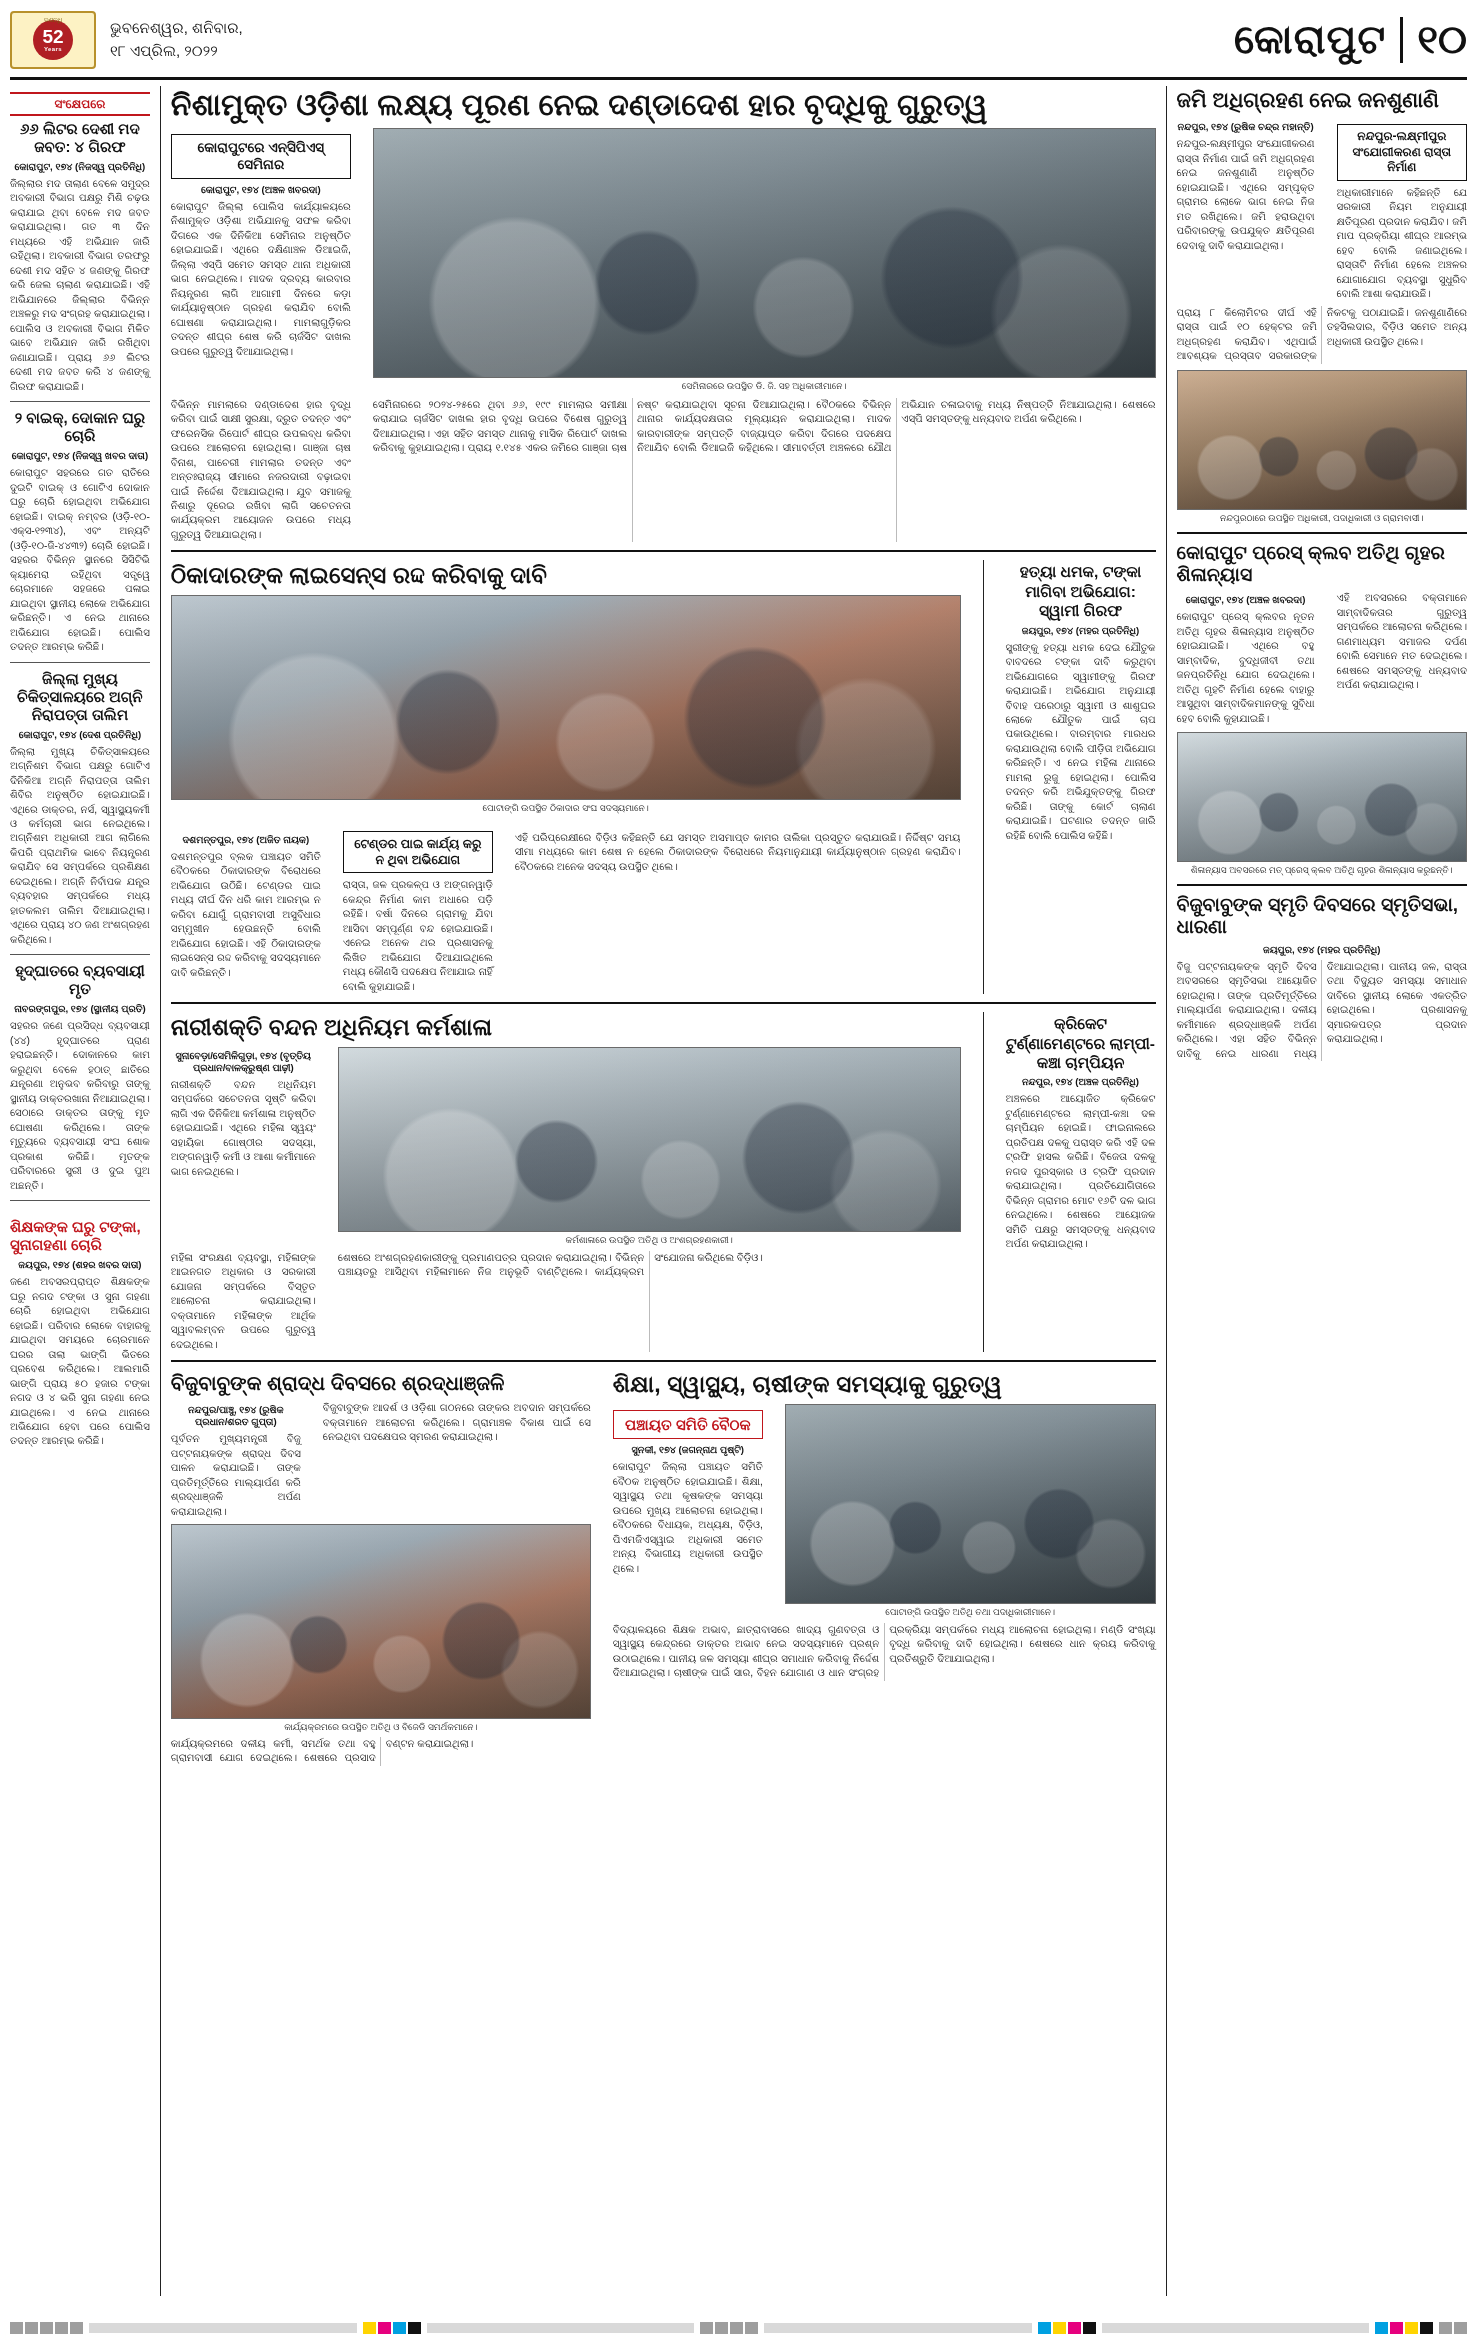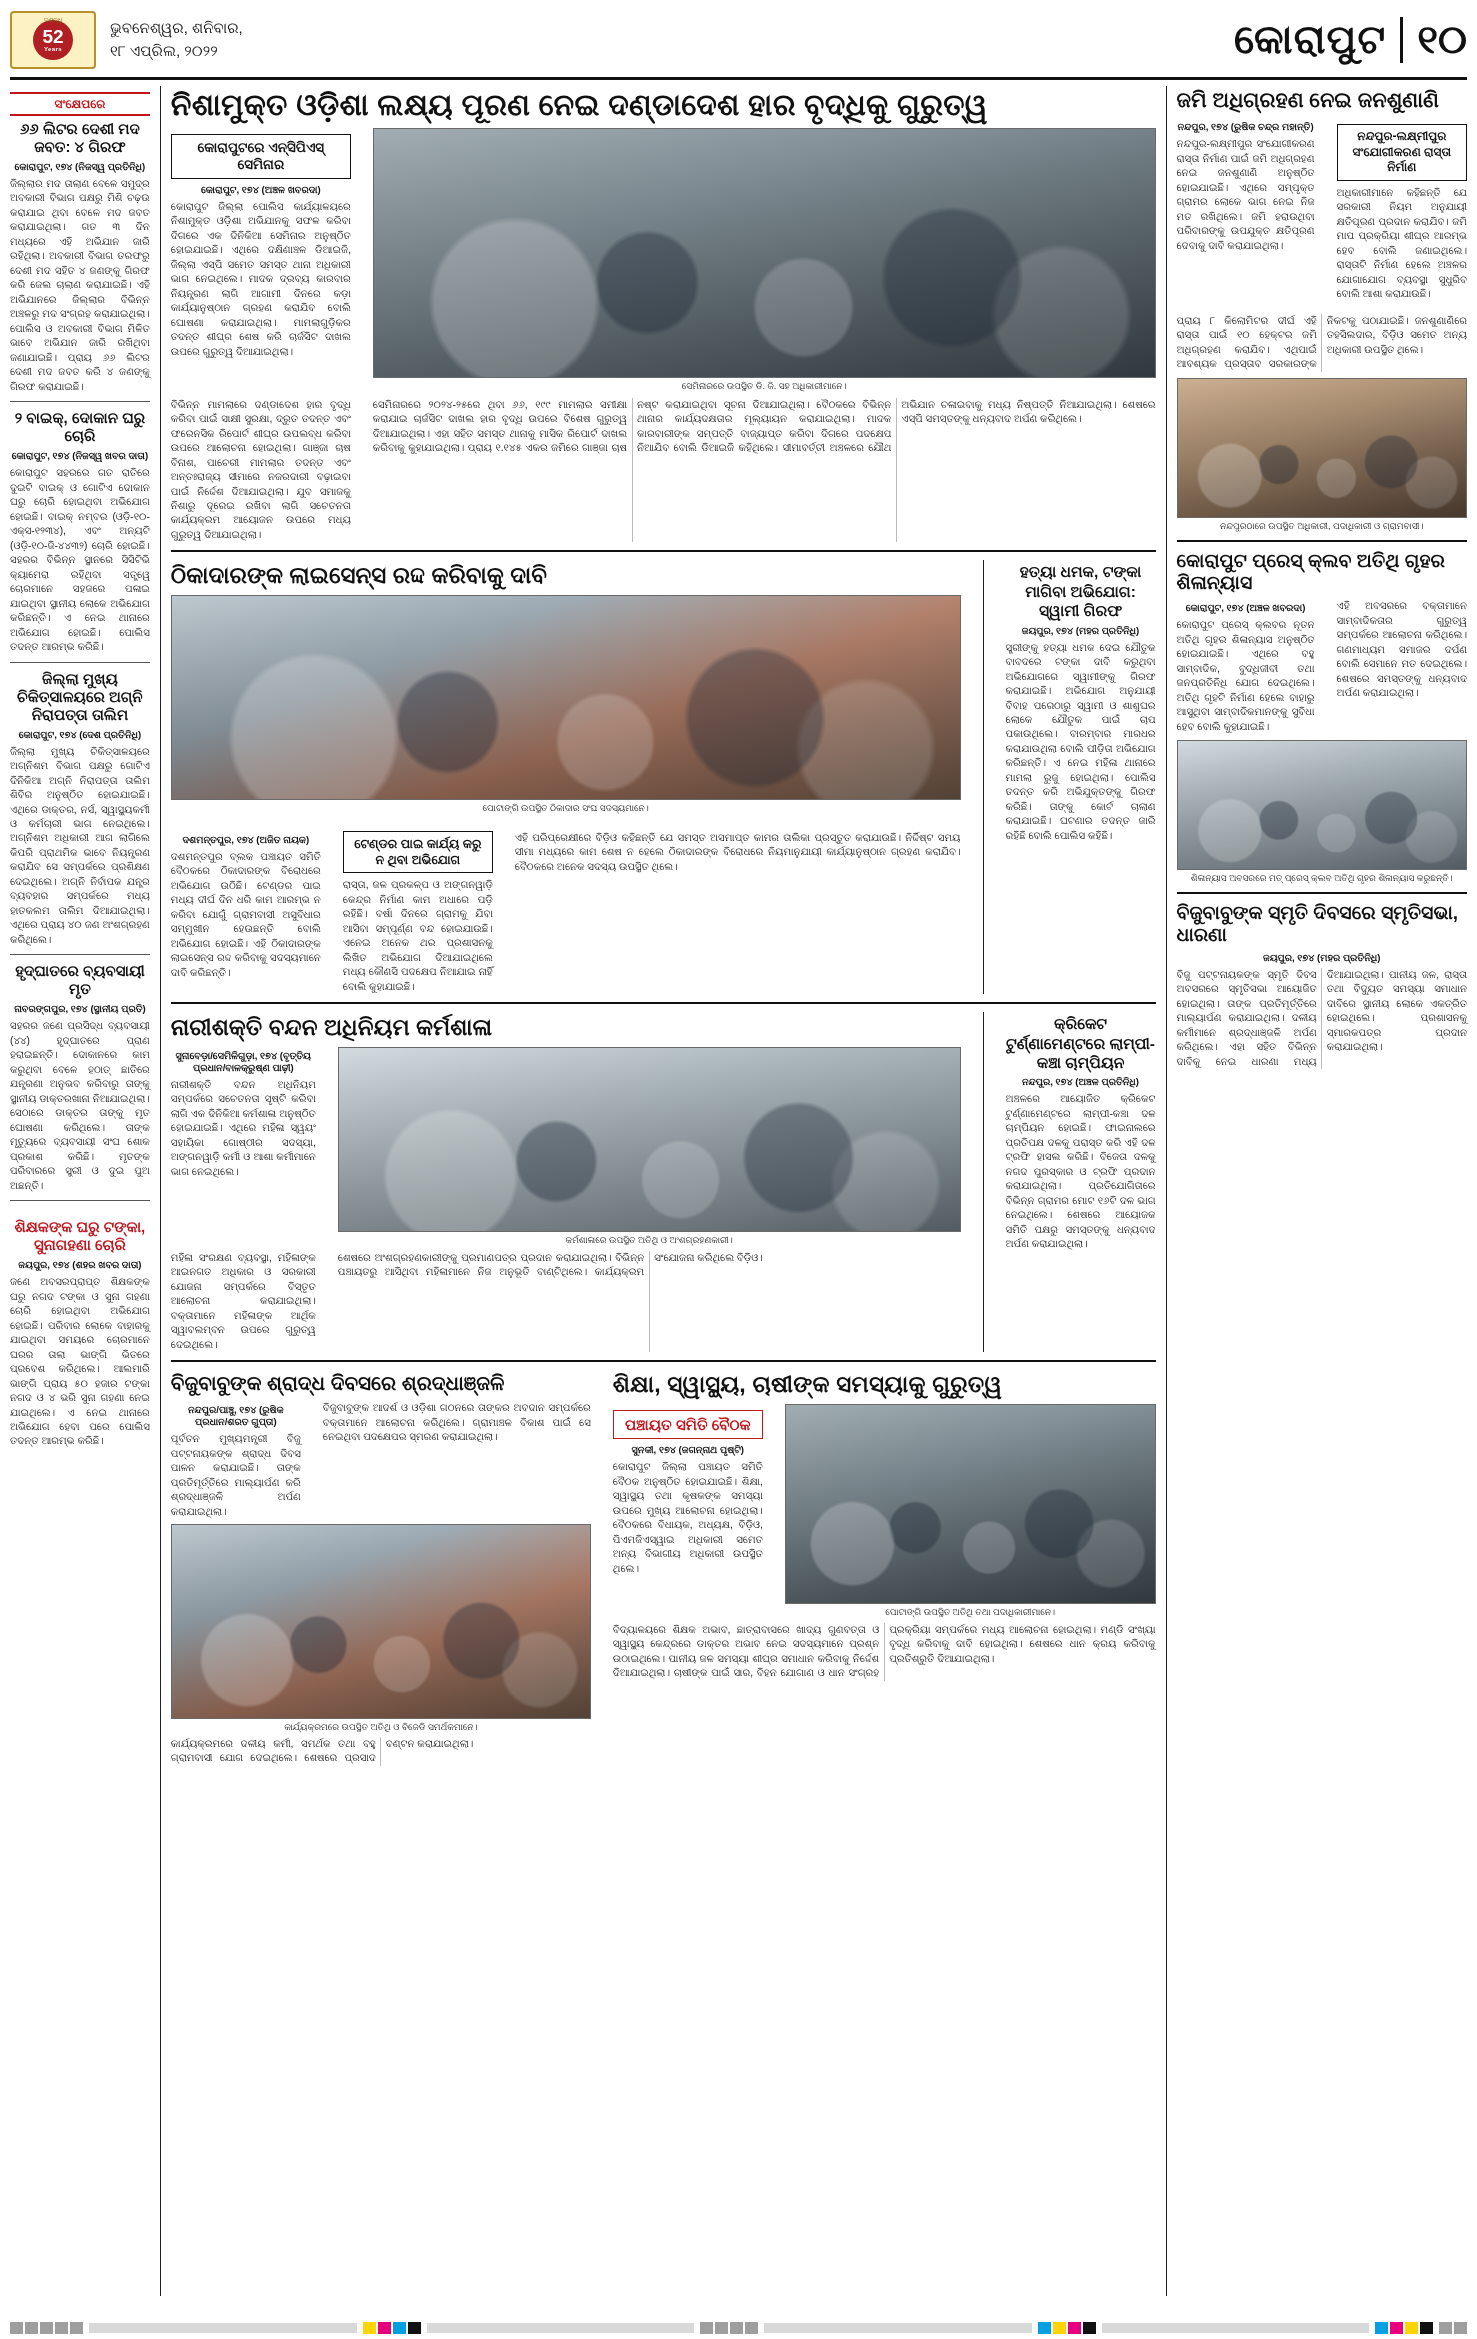--- a/index.html
+++ b/index.html
@@ -190,21 +190,21 @@
       <div class="divider"></div>
 
       <div>
         <div class="sm-head" style="font-size:15px;text-align:center;">ହୃଦ୍‌ଘାତରେ ବ୍ୟବସାୟୀ ମୃତ</div>
         <div class="dateline">ନାବରଙ୍ଗପୁର, ୧୭୪ (ସ୍ଥାନୀୟ ପ୍ରତି)</div>
         <div class="body-text">ସହରର ଜଣେ ପ୍ରସିଦ୍ଧ ବ୍ୟବସାୟୀ (୪୪) ହୃଦ୍‌ଘାତରେ ପ୍ରାଣ ହରାଇଛନ୍ତି। ଦୋକାନରେ କାମ କରୁଥିବା ବେଳେ ହଠାତ୍ ଛାତିରେ ଯନ୍ତ୍ରଣା ଅନୁଭବ କରିବାରୁ ତାଙ୍କୁ ସ୍ଥାନୀୟ ଡାକ୍ତରଖାନା ନିଆଯାଇଥିଲା। ସେଠାରେ ଡାକ୍ତର ତାଙ୍କୁ ମୃତ ଘୋଷଣା କରିଥିଲେ। ତାଙ୍କ ମୃତ୍ୟୁରେ ବ୍ୟବସାୟୀ ସଂଘ ଶୋକ ପ୍ରକାଶ କରିଛି। ମୃତଙ୍କ ପରିବାରରେ ସ୍ତ୍ରୀ ଓ ଦୁଇ ପୁଅ ଅଛନ୍ତି।</div>
       </div>
       <div class="divider"></div>
 
       <div>
-        <div class="sm-head" style="font-size:15px;text-align:center;color:#c0161c;margin-top:17px;">ଶିକ୍ଷକଙ୍କ ଘରୁ ଟଙ୍କା, ସୁନାଗହଣା ଚୋରି</div>
+        <div class="sm-head" style="font-size:15px;text-align:left;color:#c0161c;margin-top:17px;">ଶିକ୍ଷକଙ୍କ ଘରୁ ଟଙ୍କା, ସୁନାଗହଣା ଚୋରି</div>
         <div class="dateline">ଜୟପୁର, ୧୭୪ (ଶହର ଖବର ଦାତା)</div>
         <div class="body-text">ଜଣେ ଅବସରପ୍ରାପ୍ତ ଶିକ୍ଷକଙ୍କ ଘରୁ ନଗଦ ଟଙ୍କା ଓ ସୁନା ଗହଣା ଚୋରି ହୋଇଥିବା ଅଭିଯୋଗ ହୋଇଛି। ପରିବାର ଲୋକେ ବାହାରକୁ ଯାଇଥିବା ସମୟରେ ଚୋରମାନେ ଘରର ତାଲା ଭାଙ୍ଗି ଭିତରେ ପ୍ରବେଶ କରିଥିଲେ। ଆଲମାରି ଭାଙ୍ଗି ପ୍ରାୟ ୫୦ ହଜାର ଟଙ୍କା ନଗଦ ଓ ୪ ଭରି ସୁନା ଗହଣା ନେଇ ଯାଇଥିଲେ। ଏ ନେଇ ଥାନାରେ ଅଭିଯୋଗ ହେବା ପରେ ପୋଲିସ ତଦନ୍ତ ଆରମ୍ଭ କରିଛି।</div>
       </div>
     </div>
 
     <div class="rule-v"></div>
 
     <div class="col-mid">
 
       <div class="big-head">ନିଶାମୁକ୍ତ ଓଡ଼ିଶା ଲକ୍ଷ୍ୟ ପୂରଣ ନେଇ ଦଣ୍ଡାଦେଶ ହାର ବୃଦ୍ଧିକୁ ଗୁରୁତ୍ୱ</div>
@@ -334,21 +334,21 @@
       <div class="flexrow">
         <div style="width:138px;">
           <div class="dateline">ନନ୍ଦପୁର, ୧୭୪ (ରୁଷିକ ଚନ୍ଦ୍ର ମହାନ୍ତି)</div>
           <div class="body-text">ନନ୍ଦପୁର-ଲକ୍ଷ୍ମୀପୁର ସଂଯୋଗୀକରଣ ରାସ୍ତା ନିର୍ମାଣ ପାଇଁ ଜମି ଅଧିଗ୍ରହଣ ନେଇ ଜନଶୁଣାଣି ଅନୁଷ୍ଠିତ ହୋଇଯାଇଛି। ଏଥିରେ ସମ୍ପୃକ୍ତ ଗ୍ରାମର ଲୋକେ ଭାଗ ନେଇ ନିଜ ମତ ରଖିଥିଲେ। ଜମି ହରାଉଥିବା ପରିବାରଙ୍କୁ ଉପଯୁକ୍ତ କ୍ଷତିପୂରଣ ଦେବାକୁ ଦାବି କରାଯାଇଥିଲା।</div>
         </div>
         <div style="flex:1;">
           <div class="hl-box" style="font-size:12px;">ନନ୍ଦପୁର-ଲକ୍ଷ୍ମୀପୁର ସଂଯୋଗୀକରଣ ରାସ୍ତା ନିର୍ମାଣ</div>
           <div class="body-text">ଅଧିକାରୀମାନେ କହିଛନ୍ତି ଯେ ସରକାରୀ ନିୟମ ଅନୁଯାୟୀ କ୍ଷତିପୂରଣ ପ୍ରଦାନ କରାଯିବ। ଜମି ମାପ ପ୍ରକ୍ରିୟା ଶୀଘ୍ର ଆରମ୍ଭ ହେବ ବୋଲି ଜଣାଇଥିଲେ। ରାସ୍ତାଟି ନିର୍ମାଣ ହେଲେ ଅଞ୍ଚଳର ଯୋଗାଯୋଗ ବ୍ୟବସ୍ଥା ସୁଧୁରିବ ବୋଲି ଆଶା କରାଯାଉଛି।</div>
         </div>
       </div>
-      <div class="body-text twocol" style="margin-top:12px;">ପ୍ରାୟ ୮ କିଲୋମିଟର ଦୀର୍ଘ ଏହି ରାସ୍ତା ପାଇଁ ୧୦ ହେକ୍ଟର ଜମି ଅଧିଗ୍ରହଣ କରାଯିବ। ଏଥିପାଇଁ ଆବଶ୍ୟକ ପ୍ରସ୍ତାବ ସରକାରଙ୍କ ନିକଟକୁ ପଠାଯାଇଛି। ଜନଶୁଣାଣିରେ ତହସିଲଦାର, ବିଡ଼ିଓ ସମେତ ଅନ୍ୟ ଅଧିକାରୀ ଉପସ୍ଥିତ ଥିଲେ।</div>
+      <div class="body-text twocol" style="margin-top:4px;">ପ୍ରାୟ ୮ କିଲୋମିଟର ଦୀର୍ଘ ଏହି ରାସ୍ତା ପାଇଁ ୧୦ ହେକ୍ଟର ଜମି ଅଧିଗ୍ରହଣ କରାଯିବ। ଏଥିପାଇଁ ଆବଶ୍ୟକ ପ୍ରସ୍ତାବ ସରକାରଙ୍କ ନିକଟକୁ ପଠାଯାଇଛି। ଜନଶୁଣାଣିରେ ତହସିଲଦାର, ବିଡ଼ିଓ ସମେତ ଅନ୍ୟ ଅଧିକାରୀ ଉପସ୍ଥିତ ଥିଲେ।</div>
       <div class="photo warm" style="height:140px;margin-top:6px;"></div>
       <div class="caption">ନନ୍ଦପୁରଠାରେ ଉପସ୍ଥିତ ଅଧିକାରୀ, ପଦାଧିକାରୀ ଓ ଗ୍ରାମବାସୀ।</div>
 
       <div class="divider-thick"></div>
 
       <div class="med-head" style="font-size:19px;">କୋରାପୁଟ ପ୍ରେସ୍ କ୍ଲବ ଅତିଥି ଗୃହର ଶିଳାନ୍ୟାସ</div>
       <div class="flexrow">
         <div style="width:138px;">
           <div class="dateline">କୋରାପୁଟ, ୧୭୪ (ଅଞ୍ଚଳ ଖବରଦା)</div>
           <div class="body-text">କୋରାପୁଟ ପ୍ରେସ୍ କ୍ଲବର ନୂତନ ଅତିଥି ଗୃହର ଶିଳାନ୍ୟାସ ଅନୁଷ୍ଠିତ ହୋଇଯାଇଛି। ଏଥିରେ ବହୁ ସାମ୍ବାଦିକ, ବୁଦ୍ଧିଜୀବୀ ତଥା ଜନପ୍ରତିନିଧି ଯୋଗ ଦେଇଥିଲେ। ଅତିଥି ଗୃହଟି ନିର୍ମାଣ ହେଲେ ବାହାରୁ ଆସୁଥିବା ସାମ୍ବାଦିକମାନଙ୍କୁ ସୁବିଧା ହେବ ବୋଲି କୁହାଯାଇଛି।</div>

